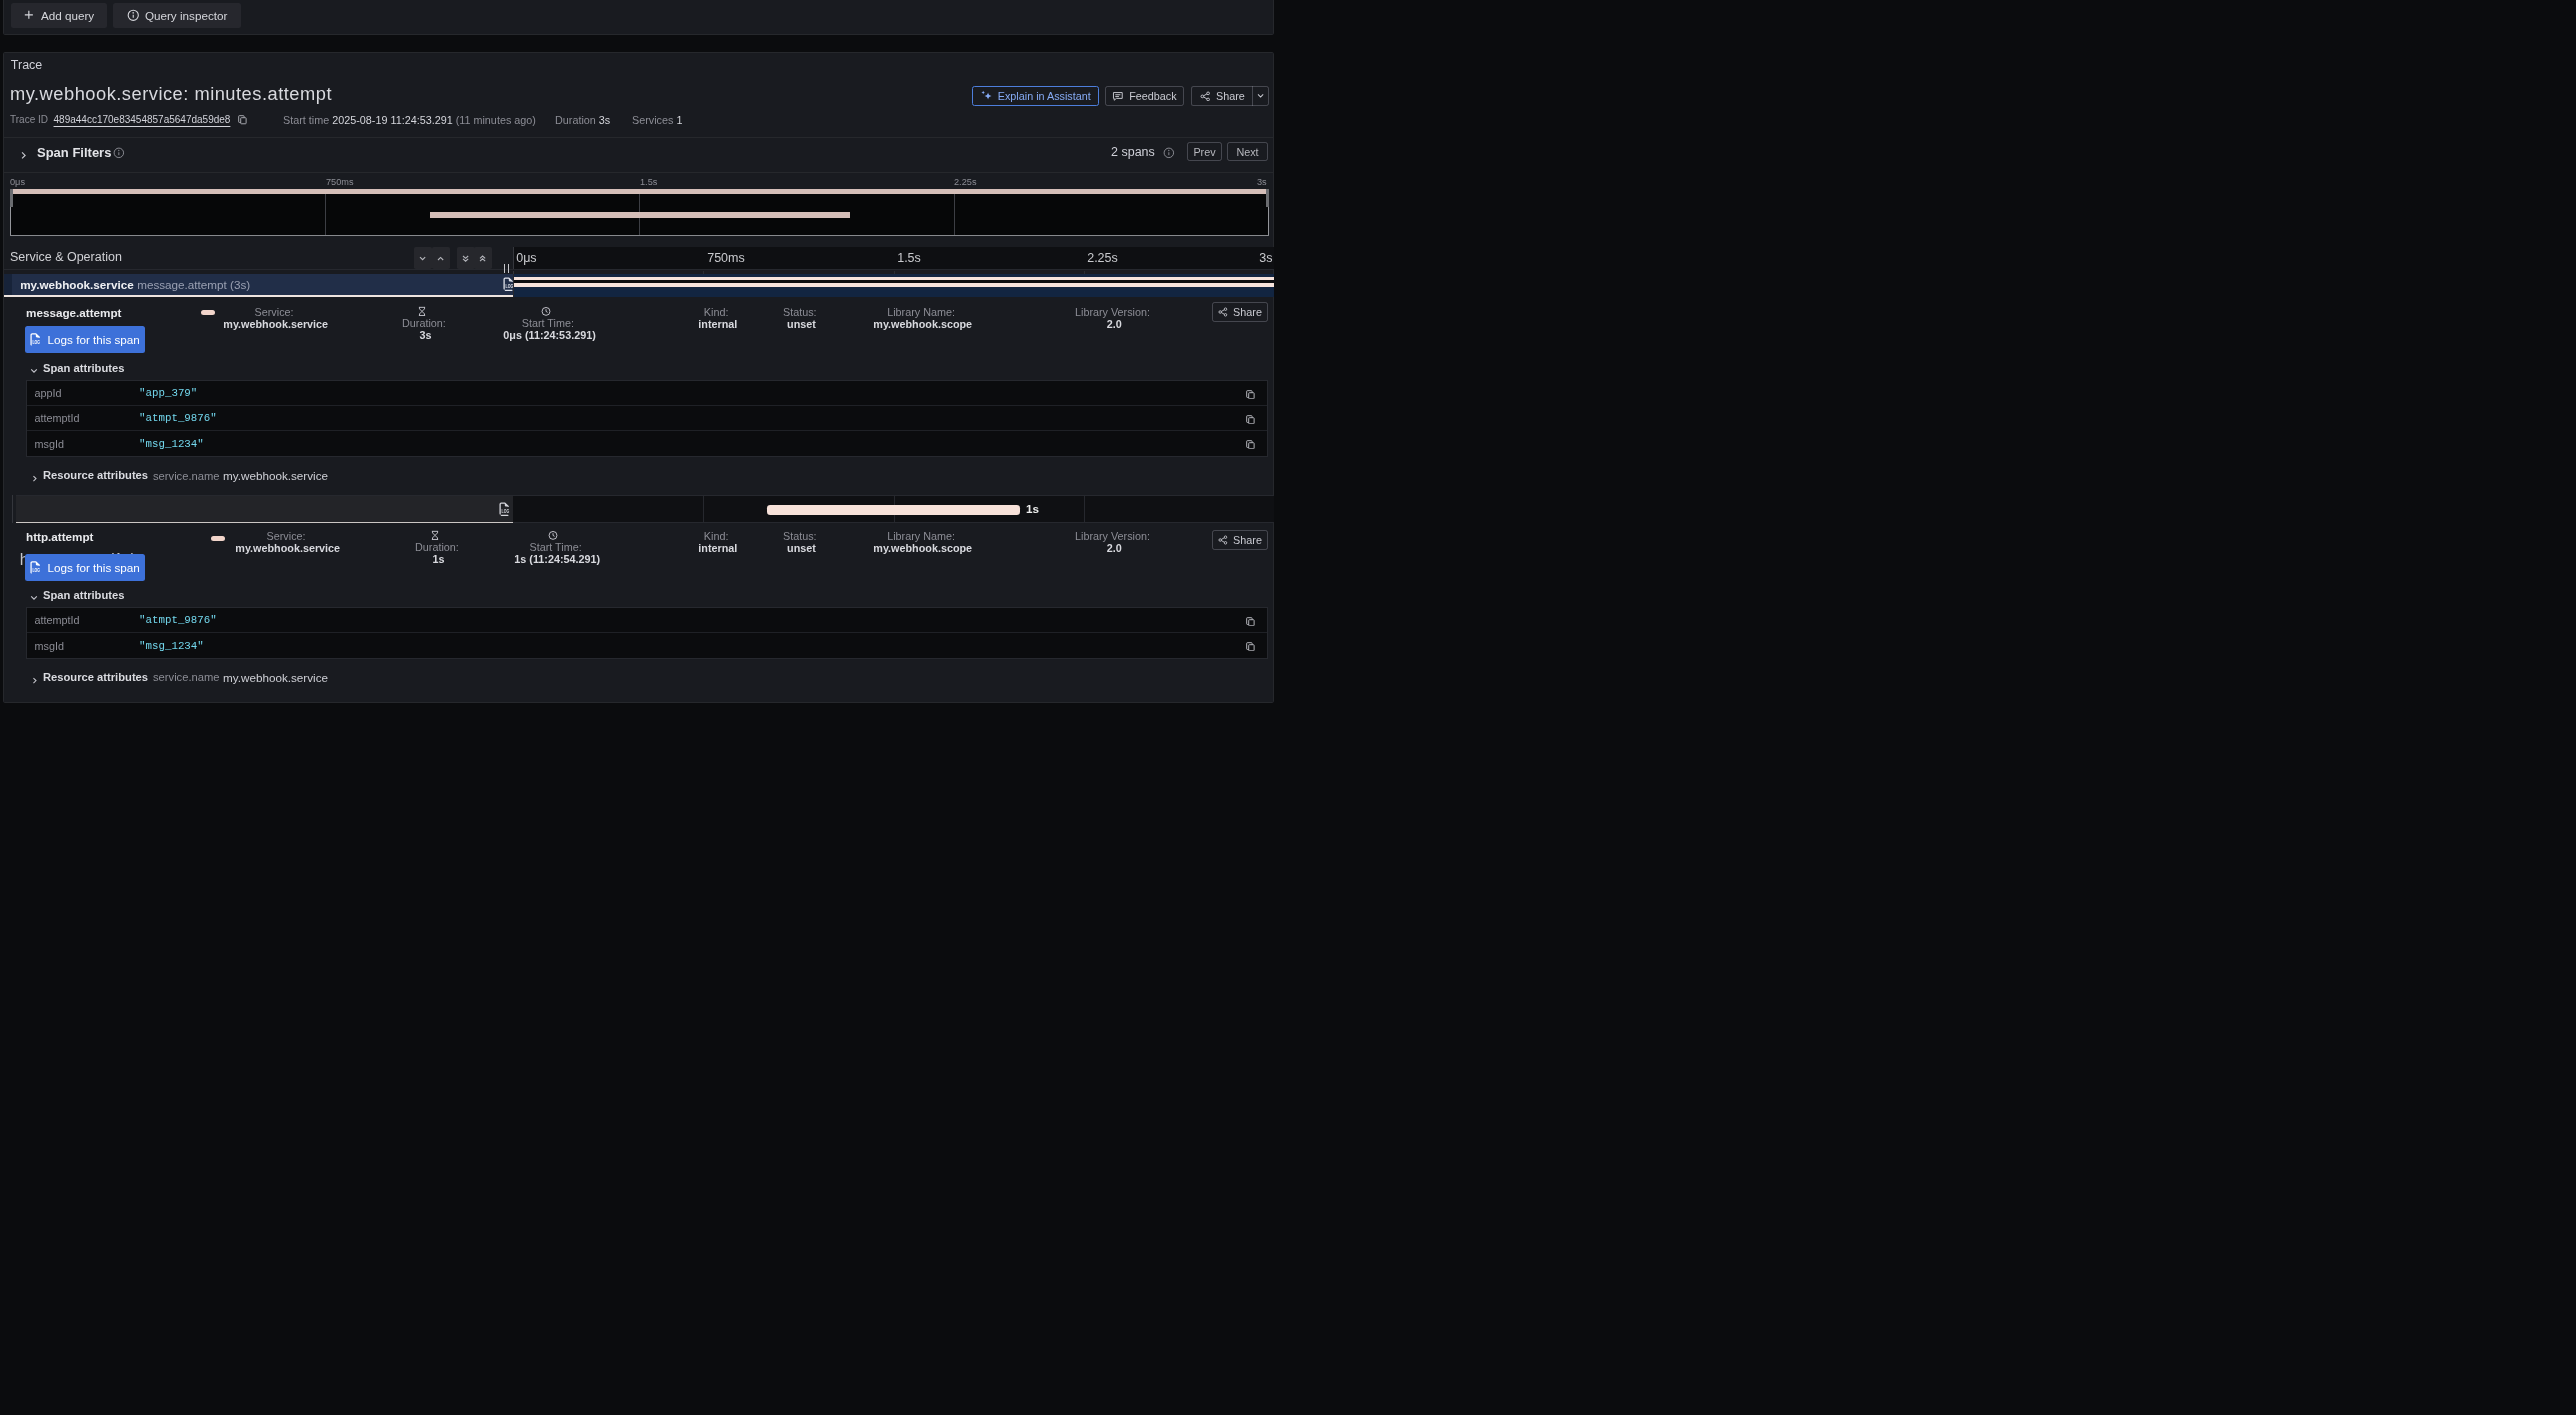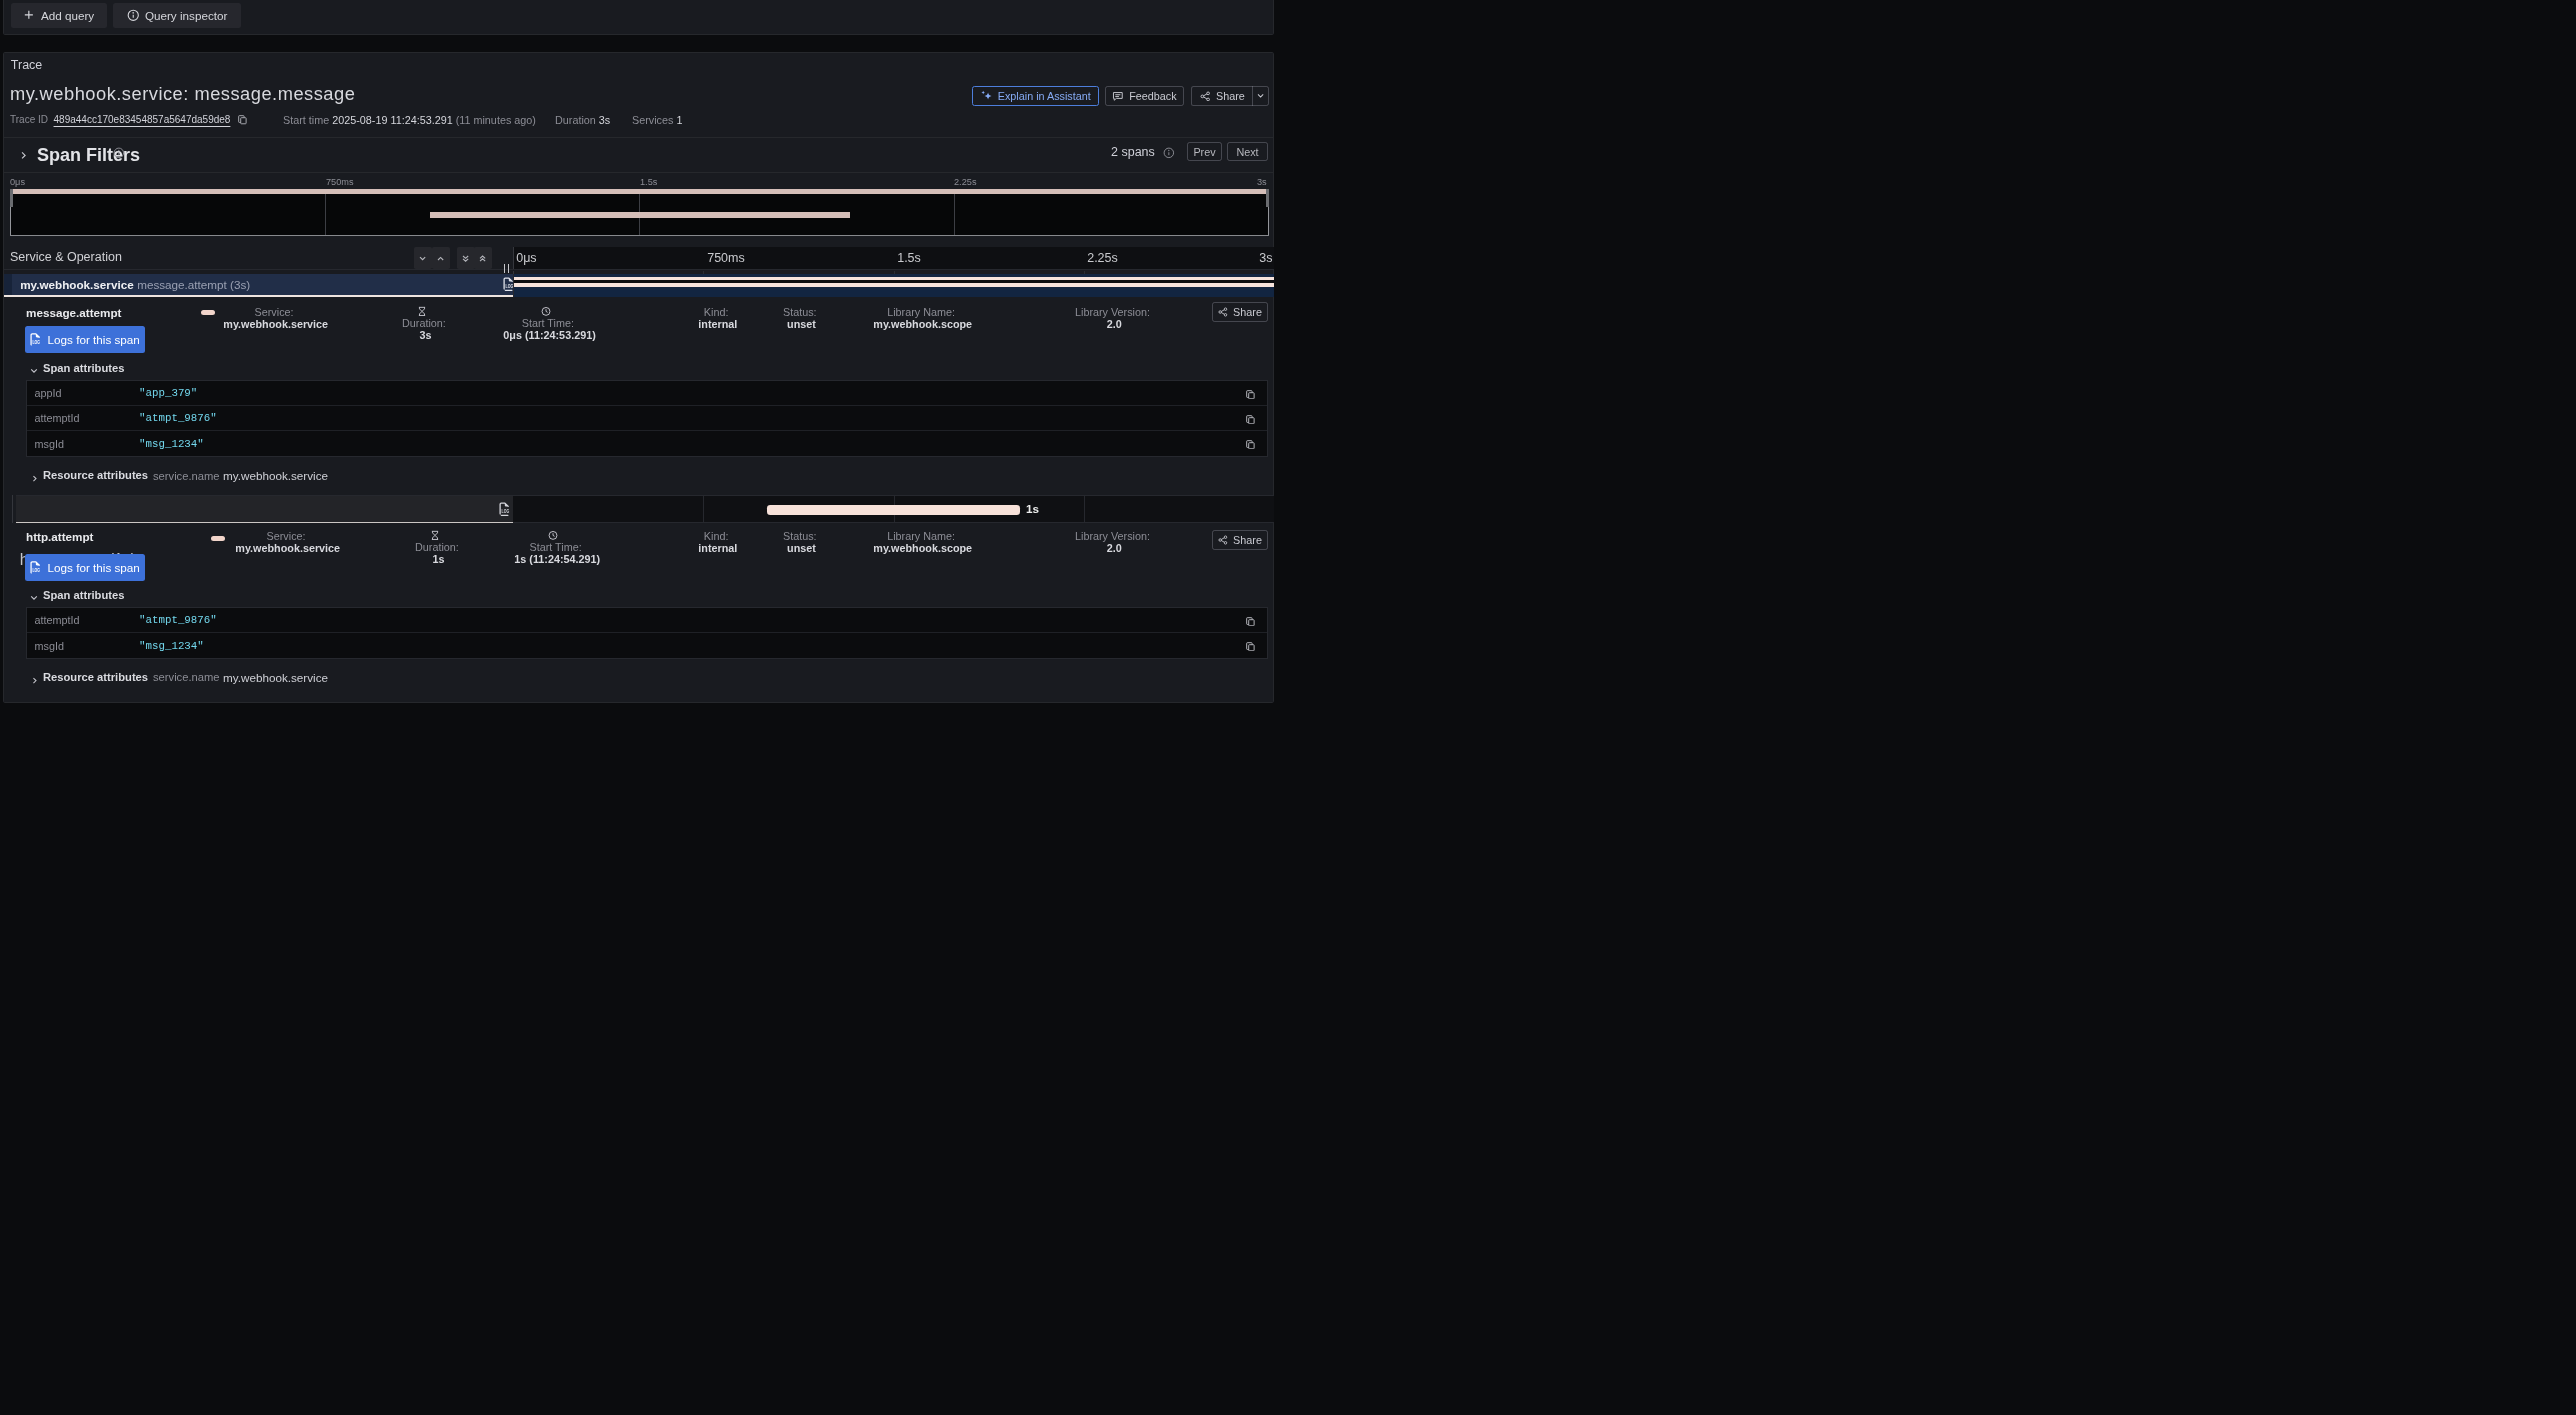--- a/index.html
+++ b/index.html
@@ -42,21 +42,21 @@
   <svg width="12.5" height="12.5" viewBox="0 0 16 16" fill="none" stroke="#d5d6db" stroke-width="1.4">
       <circle cx="8" cy="8" r="6.5"></circle>
       <path d="M8 7.2v4"></path>
       <circle cx="8" cy="4.8" r="0.4" fill="#d5d6db"></circle>
     </svg>
   <span>Query inspector</span>
 </div>
 <div id="panel"></div>
 
 <div class="abs" style="left:10.8px; top:58px; font-size:12.5px; font-weight:500; color:#cfd0d8;">Trace</div>
-<div class="abs" style="left:10px; top:83px; font-size:18.3px; font-weight:500; color:#d8d9de; letter-spacing:0.5px;">my.webhook.service: message.message</div>
+<div class="abs" style="left:10px; top:83px; font-size:18.3px; font-weight:500; color:#d8d9de; letter-spacing:0.5px;">my.webhook.service: minutes.attempt</div>
 <div class="abs" style="left:10px; top:114px; font-size:10px; display:flex; align-items:center; white-space:nowrap;">
   <span class="gray">Trace ID&nbsp;&nbsp;</span>
   <span style="color:#d2d3da; text-decoration:underline; text-underline-offset:2.5px;">489a44cc170e83454857a5647da59de8</span>
   <svg style="margin-left:6.7px;" width="10.8" height="10.8" viewBox="0 0 16 16" fill="none" stroke="#aeafb6" stroke-width="1.4">
       <rect x="5.5" y="5.5" width="8" height="9" rx="1"></rect>
       <path d="M10.5 5.5v-2a1 1 0 0 0-1-1h-6a1 1 0 0 0-1 1v8a1 1 0 0 0 1 1h2"></path>
     </svg>
 </div>
 <div class="abs" style="left:283px; top:114px; font-size:10.8px; white-space:nowrap;">
   <span class="gray">Start time&nbsp;</span><span class="white">2025-08-19 11:24:53.291</span><span class="gray"> (11 minutes ago)</span>
@@ -96,21 +96,21 @@
       <path d="M3.5 6 L8 10.5 L12.5 6"></path>
     </svg>
 </div>
 <div class="sep" style="top:137px;"></div>
 
 <div class="abs" style="left:17.5px; top:149px;">
   <svg width="10.8" height="10.8" viewBox="0 0 16 16" fill="none" stroke="#c5c6cc" stroke-width="1.8">
       <path d="M6 3.5 L10.5 8 L6 12.5"></path>
     </svg>
 </div>
-<div class="abs" style="left:37px; top:145px; font-size:18px; font-weight:700; color:#e2e3e7;">Span Filters</div>
+<div class="abs" style="left:37px; top:145px; font-size:13px; font-weight:700; color:#e2e3e7;">Span Filters</div>
 <div class="abs" style="left:113px; top:147px;">
   <svg width="11.7" height="11.7" viewBox="0 0 16 16" fill="none" stroke="#8c8d95" stroke-width="1.3">
       <circle cx="8" cy="8" r="6.5"></circle>
       <path d="M8 7.2v4"></path>
       <circle cx="8" cy="4.8" r="0.4" fill="#8c8d95"></circle>
     </svg>
 </div>
 <div class="abs" style="left:1111px; top:145px; font-size:12.5px; font-weight:500; color:#cfd0d8;">2 spans</div>
 <div class="abs" style="left:1163px; top:147px;">
   <svg width="11.7" height="11.7" viewBox="0 0 16 16" fill="none" stroke="#8c8d95" stroke-width="1.3">

